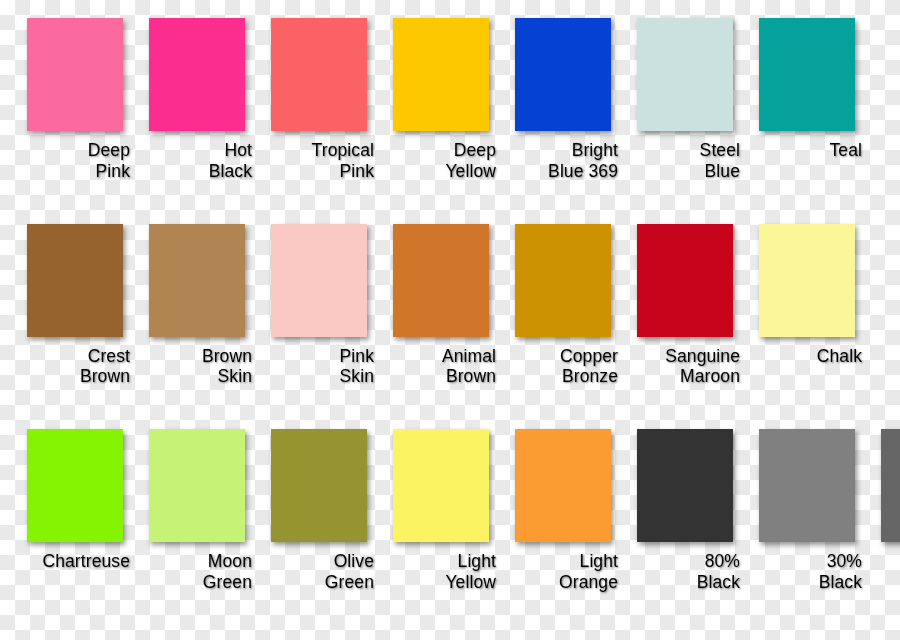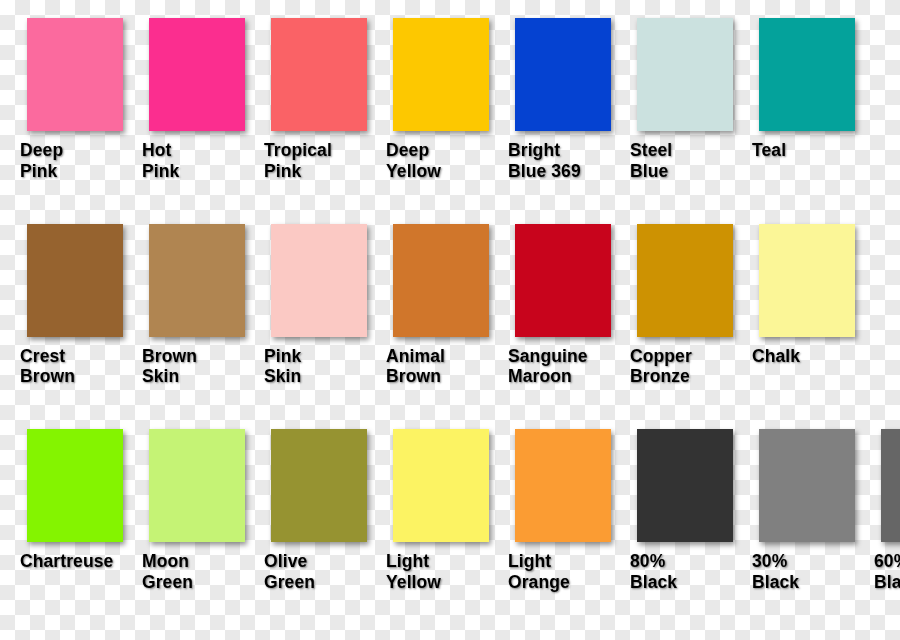--- a/index.html
+++ b/index.html
@@ -49,44 +49,44 @@
 
   .swatch-chip {
     width: 96px;
     height: 113px;
     box-shadow: 2px 3px 5px rgba(0,0,0,0.42);
   }
 
   .swatch-label {
     margin-top: 9px;
     width: 110px;
-    text-align: left;
+    text-align: right;
     font-size: 17.5px;
     line-height: 1.18;
     color: #000000;
-    font-weight: 700;
+    font-weight: 400;
     letter-spacing: 0.1px;
     text-shadow: 1px 1px 2px rgba(0,0,0,0.45);
     white-space: pre-line;
   }
 </style>
 </head>
 <body>
 
 <div id="palette">
     <div class="swatch-row">
       <div class="swatch-cell">
         <div class="swatch-chip" style="background-color: rgb(251, 106, 158);"></div>
         <div class="swatch-label">Deep
 Pink</div>
       </div>
       <div class="swatch-cell">
         <div class="swatch-chip" style="background-color: rgb(251, 46, 143);"></div>
         <div class="swatch-label">Hot
-Pink</div>
+Black</div>
       </div>
       <div class="swatch-cell">
         <div class="swatch-chip" style="background-color: rgb(250, 98, 102);"></div>
         <div class="swatch-label">Tropical
 Pink</div>
       </div>
       <div class="swatch-cell">
         <div class="swatch-chip" style="background-color: rgb(253, 200, 0);"></div>
         <div class="swatch-label">Deep
 Yellow</div>
@@ -121,28 +121,28 @@
         <div class="swatch-chip" style="background-color: rgb(251, 201, 196);"></div>
         <div class="swatch-label">Pink
 Skin</div>
       </div>
       <div class="swatch-cell">
         <div class="swatch-chip" style="background-color: rgb(208, 118, 43);"></div>
         <div class="swatch-label">Animal
 Brown</div>
       </div>
       <div class="swatch-cell">
+        <div class="swatch-chip" style="background-color: rgb(205, 146, 2);"></div>
+        <div class="swatch-label">Copper
+Bronze</div>
+      </div>
+      <div class="swatch-cell">
         <div class="swatch-chip" style="background-color: rgb(200, 4, 28);"></div>
         <div class="swatch-label">Sanguine
 Maroon</div>
-      </div>
-      <div class="swatch-cell">
-        <div class="swatch-chip" style="background-color: rgb(205, 146, 2);"></div>
-        <div class="swatch-label">Copper
-Bronze</div>
       </div>
       <div class="swatch-cell">
         <div class="swatch-chip" style="background-color: rgb(251, 246, 151);"></div>
         <div class="swatch-label">Chalk</div>
       </div>
     </div>
     <div class="swatch-row row-3">
       <div class="swatch-cell">
         <div class="swatch-chip" style="background-color: rgb(132, 244, 0);"></div>
         <div class="swatch-label">Chartreuse</div>

